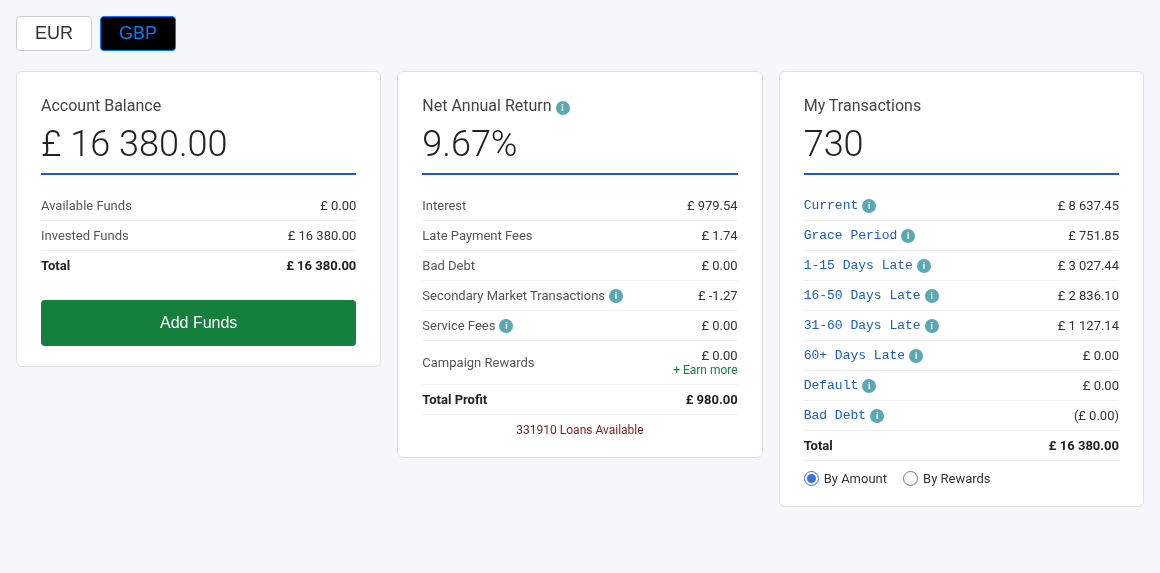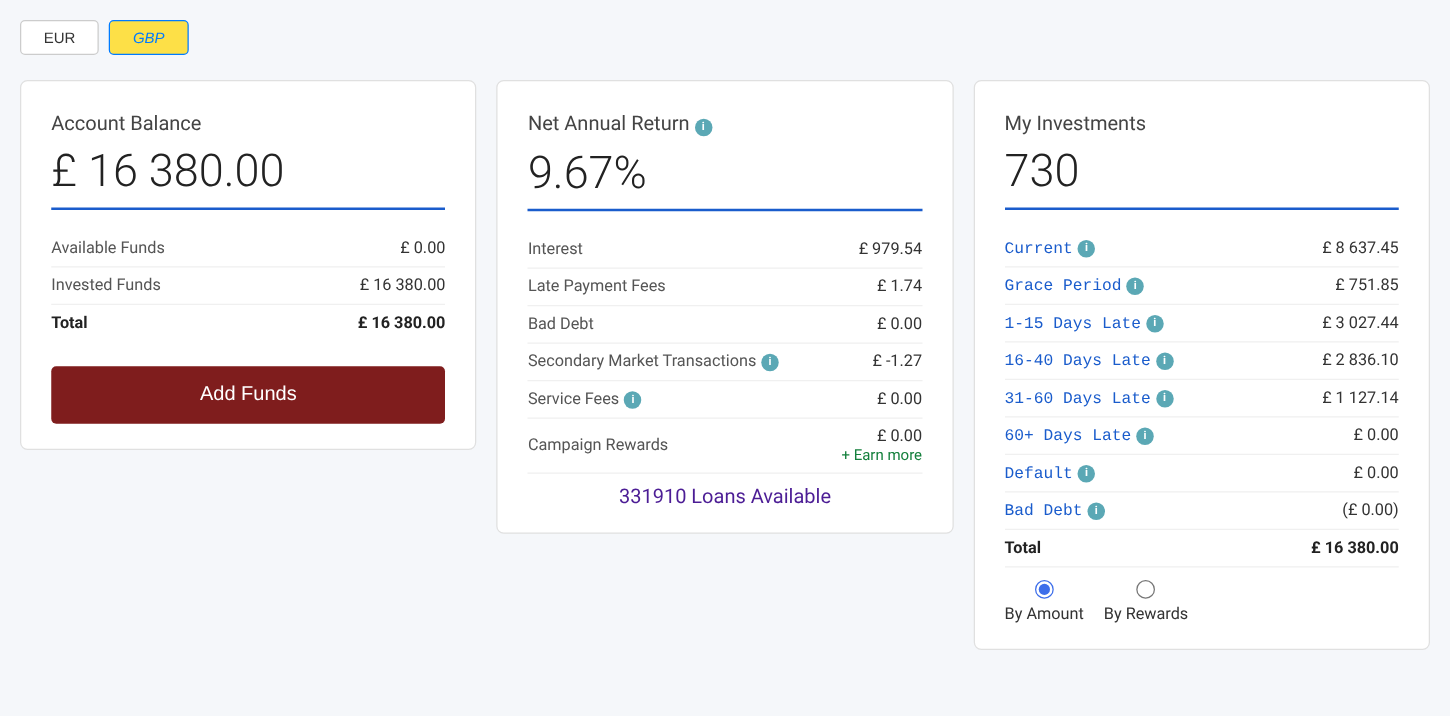--- a/index.html
+++ b/index.html
@@ -14,28 +14,27 @@
       display: flex;
       gap: 8px;
       margin-bottom: 20px;
     }
     .currency-btn {
       padding: 6px 18px;
       border: 1px solid #ccc;
       border-radius: 4px;
       background: #fff;
       cursor: pointer;
-      font-size: 12px;
+      font-size: 18px;
       color: #333;
     }
     .currency-btn.active {
-      background: #fde047;
+      background: #000000;
       border-color: #007bff;
       color: #007bff;
-      font-style: italic;
     }
 
     .cards-row {
       display: flex;
       gap: 16px;
       align-items: flex-start;
     }
 
     .card {
       background: #fff;
@@ -108,59 +107,58 @@
       font-size: 9px;
       font-weight: bold;
       cursor: pointer;
       flex-shrink: 0;
     }
 
     .btn-primary {
       display: block;
       width: 100%;
       padding: 14px;
-      background: #7f1d1d;
+      background: #15803d;
       color: #fff;
       border: none;
       border-radius: 4px;
       font-size: 16px;
       cursor: pointer;
       margin-top: 20px;
     }
 
     .campaign-value-wrap {
       text-align: right;
     }
     .earn-more-link {
       color: #15803d;
       font-size: 12px;
       text-decoration: none;
       display: block;
     }
 
     .loans-available {
       text-align: center;
-      font-size: 16px;
-      color: #4c1d95;
+      font-size: 12px;
+      color: #7f1d1d;
       margin-top: 8px;
     }
 
     .radio-group {
       display: flex;
       align-items: center;
       gap: 16px;
       margin-top: 10px;
     }
     .radio-option {
       display: flex;
       align-items: center;
       gap: 5px;
       font-size: 13px;
       cursor: pointer;
-      flex-direction: column;
     }
     .radio-option input[type="radio"] {
       accent-color: #3d6eea;
       width: 15px;
       height: 15px;
       cursor: pointer;
     }
 
     
     .invest-label {
@@ -238,26 +236,30 @@
       </span>
       <span class="value">£ 0.00</span>
     </div>
     <div class="row-item">
       <span class="label">Campaign Rewards</span>
       <div class="campaign-value-wrap">
         <span class="value">£ 0.00</span>
         <a href="#" class="earn-more-link">+ Earn more</a>
       </div>
     </div>
+    <div class="row-item bold">
+      <span class="label">Total Profit</span>
+      <span class="value">£ 980.00</span>
+    </div>
 
     <div class="loans-available">331910 Loans Available</div>
   </div>
 
   <div class="card">
-    <div class="card-title">My Investments</div>
+    <div class="card-title">My Transactions</div>
     <div class="card-main-value">730</div>
     <div class="card-divider"></div>
 
     <div class="row-item">
       <span class="label">
         <a href="#" class="invest-label">
           <span>Current</span>
         </a>
         <span class="info-icon">i</span>
       </span>
@@ -277,21 +279,21 @@
         <a href="#" class="invest-label">
           <span>1-15 Days Late</span>
         </a>
         <span class="info-icon">i</span>
       </span>
       <span class="value">£ 3 027.44</span>
     </div>
     <div class="row-item">
       <span class="label">
         <a href="#" class="invest-label">
-          <span>16-40 Days Late</span>
+          <span>16-50 Days Late</span>
         </a>
         <span class="info-icon">i</span>
       </span>
       <span class="value">£ 2 836.10</span>
     </div>
     <div class="row-item">
       <span class="label">
         <a href="#" class="invest-label">
           <span>31-60 Days Late</span>
         </a>

